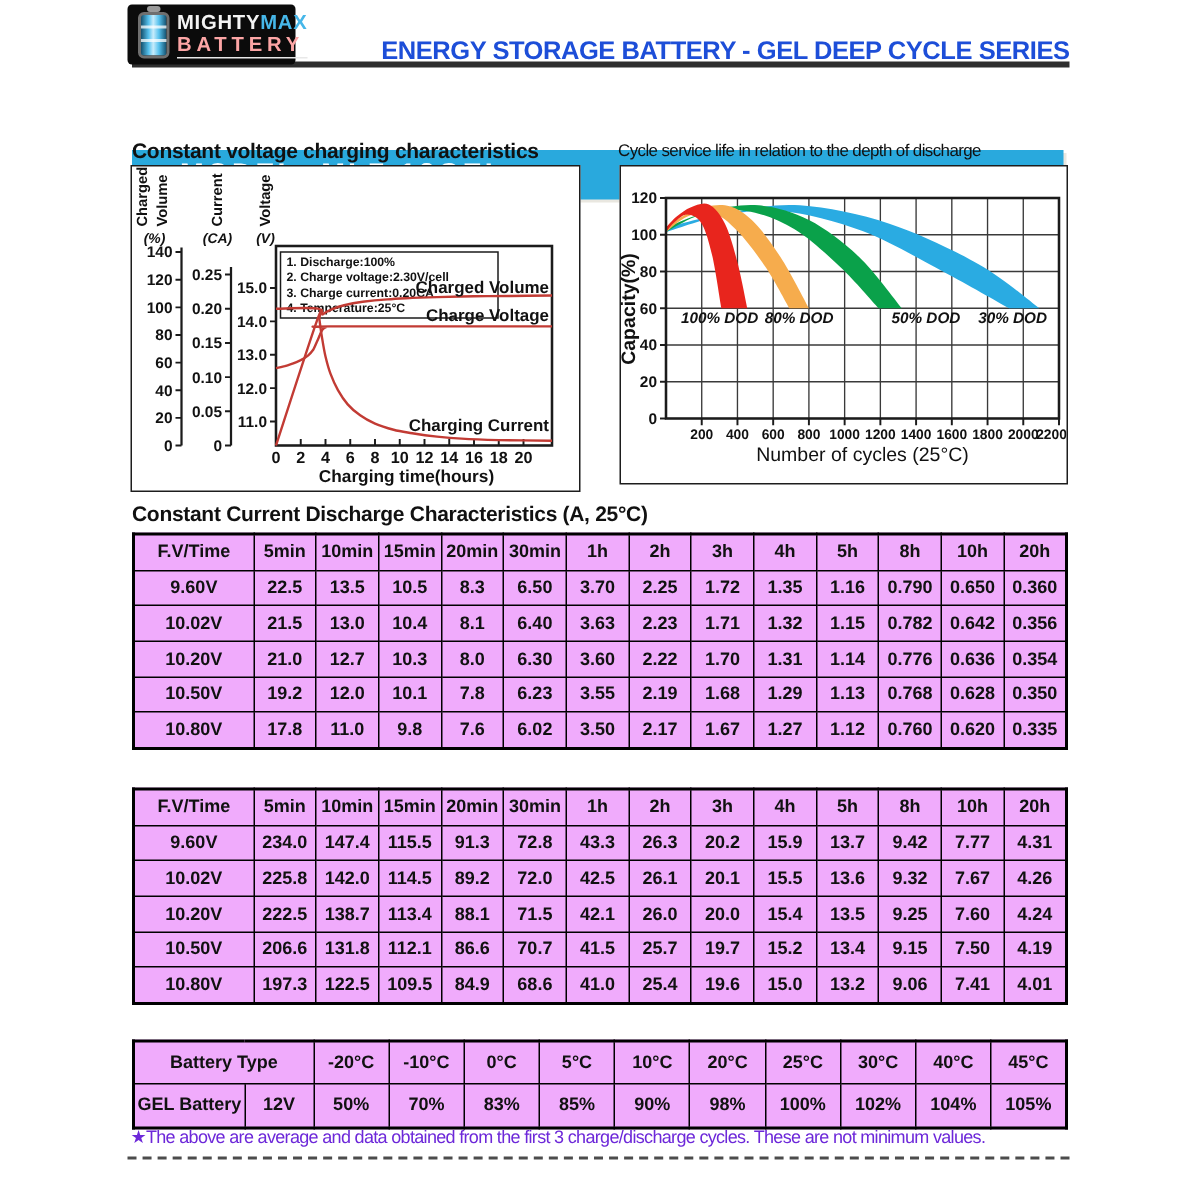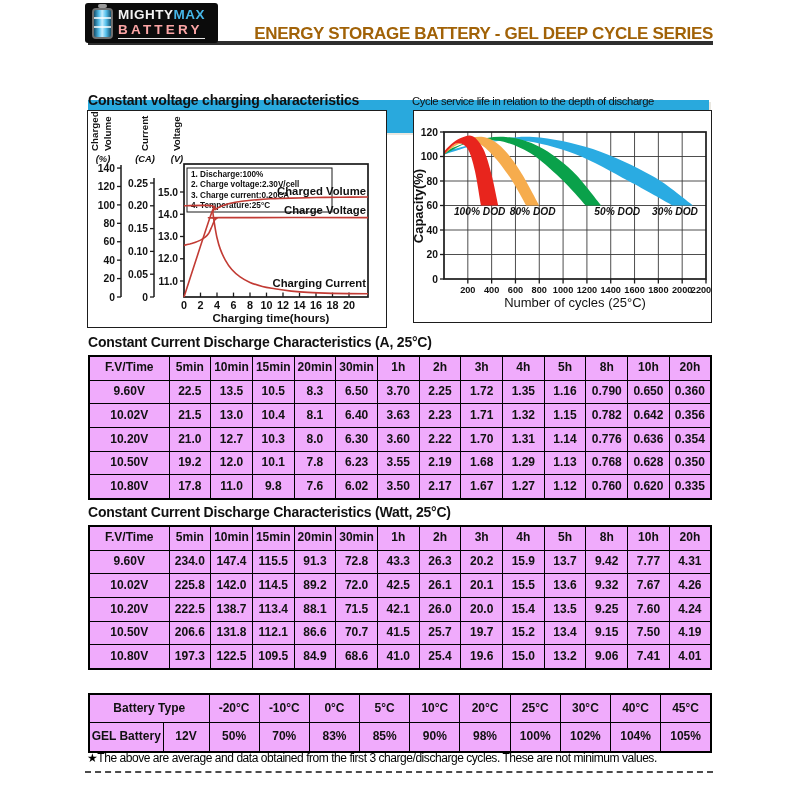--- a/index.html
+++ b/index.html
@@ -1,33 +1,33 @@
 <!DOCTYPE html>
 <html><head>
 <meta charset="utf-8">
 <style>
   html,body{margin:0;padding:0;background:#fff;}
   .page{position:relative;width:800px;height:800px;background:#fff;overflow:hidden;
         font-family:"Liberation Sans",sans-serif;color:#111;}
   .abs{position:absolute;}
 
   
-  .logo{left:85px;top:3px;width:133px;height:40px;background:#0b0b0b;border-radius:3px;
+  .logo{left:85px;top:3px;width:112px;height:40px;background:#0b0b0b;border-radius:3px;
         display:flex;align-items:center;padding:0 0 0 7px;box-sizing:border-box;z-index:3;}
   .batt{width:17px;height:27px;border:2px solid #6f6f6f;border-radius:4px;position:relative;flex:0 0 auto;
         background:linear-gradient(90deg,#13506e,#57c2ee 30%,#c8ecfb 48%,#57c2ee 70%,#13506e);}
   .batt::before{content:'';position:absolute;top:-6px;left:4px;width:9px;height:4px;background:#9a9a9a;border-radius:2px;}
   .batt::after{content:'';position:absolute;left:0;right:0;top:7px;height:2px;background:rgba(255,255,255,.75);
         box-shadow:0 9px 0 rgba(255,255,255,.75);}
   .logo-text{margin-left:5px;line-height:1;}
   .logo-l1{font-size:13.5px;font-weight:700;letter-spacing:.5px;color:#f3f3f3;}
   .logo-l1 .max{color:#46b7e9;}
   .logo-l2{font-size:13.5px;font-weight:700;letter-spacing:3.2px;color:#fca5a5;margin-top:2px;
         border-bottom:1px solid #e8e8e8;padding-bottom:1px;}
-  .series-title{top:24px;right:87px;font-size:17px;font-weight:700;letter-spacing:-0.3px;color:#a16207;white-space:nowrap;}
+  .series-title{top:24px;right:87px;font-size:17px;font-weight:700;letter-spacing:-0.3px;color:#1d4ed8;white-space:nowrap;}
   .header-rule{left:88px;top:41px;width:625px;height:4px;background:#2e2e2e;}
   .model-banner{left:88px;top:52px;width:621px;height:33px;line-height:33px;
         padding-left:32px;box-sizing:border-box;color:#fff;font-size:19px;font-weight:700;
         letter-spacing:2px;box-shadow:2px 2px 0 #e9e7e0;margin-top:48px;}
 
   
   .chart1-title{left:88px;top:92px;font-size:14px;font-weight:700;letter-spacing:-0.2px;white-space:nowrap;}
   .chart2-title{left:412px;top:95px;font-size:11.3px;font-weight:400;letter-spacing:-0.4px;white-space:nowrap;}
   .chart-frame{border:1.6px solid #1d1d1d;background:#fff;}
   #chart1box{left:87px;top:110px;width:298px;height:216px;}
@@ -42,21 +42,21 @@
   #titleC{left:88px;top:704px;}
   table{border-collapse:collapse;table-layout:fixed;width:624px;background:#f0abfc;}
   table{border:2px solid #000;}
   th,td{border:1px solid #000;text-align:center;vertical-align:middle;
         font-size:12px;font-weight:700;padding:0;line-height:1.15;}
   #tableA{left:88px;top:355px;} #tableW{left:88px;top:525px;} #tableC{left:88px;top:693px;}
   #tableA td,#tableA th,#tableW td,#tableW th{height:22.7px;}
   #tableC th{height:27px;} #tableC td{height:28px;}
 
   .footnote{left:87px;top:751px;width:640px;font-size:12px;font-weight:400;
-        letter-spacing:-0.45px;color:#000000;white-space:nowrap;}
+        letter-spacing:-0.45px;color:#6d28d9;white-space:nowrap;}
   .dashed-line{left:85px;top:771px;width:628px;height:0;border-top:2px dashed #4c4c4c;}
 </style>
 </head>
 <body>
 
 <div class="page">
 
   <div class="abs logo">
     <div class="batt"></div>
     <div class="logo-text">
@@ -325,21 +325,20 @@
           <td>1.67</td>
           <td>1.27</td>
           <td>1.12</td>
           <td>0.760</td>
           <td>0.620</td>
           <td>0.335</td>
         </tr>
       </tbody>
     </table>
 
-  <div class="abs tbl-title" id="titleW">Constant Current Discharge Characteristics (Watt, 25°C)</div>
   <table class="abs" id="tableW">
       <colgroup>
         <col style="width: 80px;">
       </colgroup>
       <thead>
         <tr>
           <th>F.V/Time</th>
           <th>5min</th>
           <th>10min</th>
           <th>15min</th>

